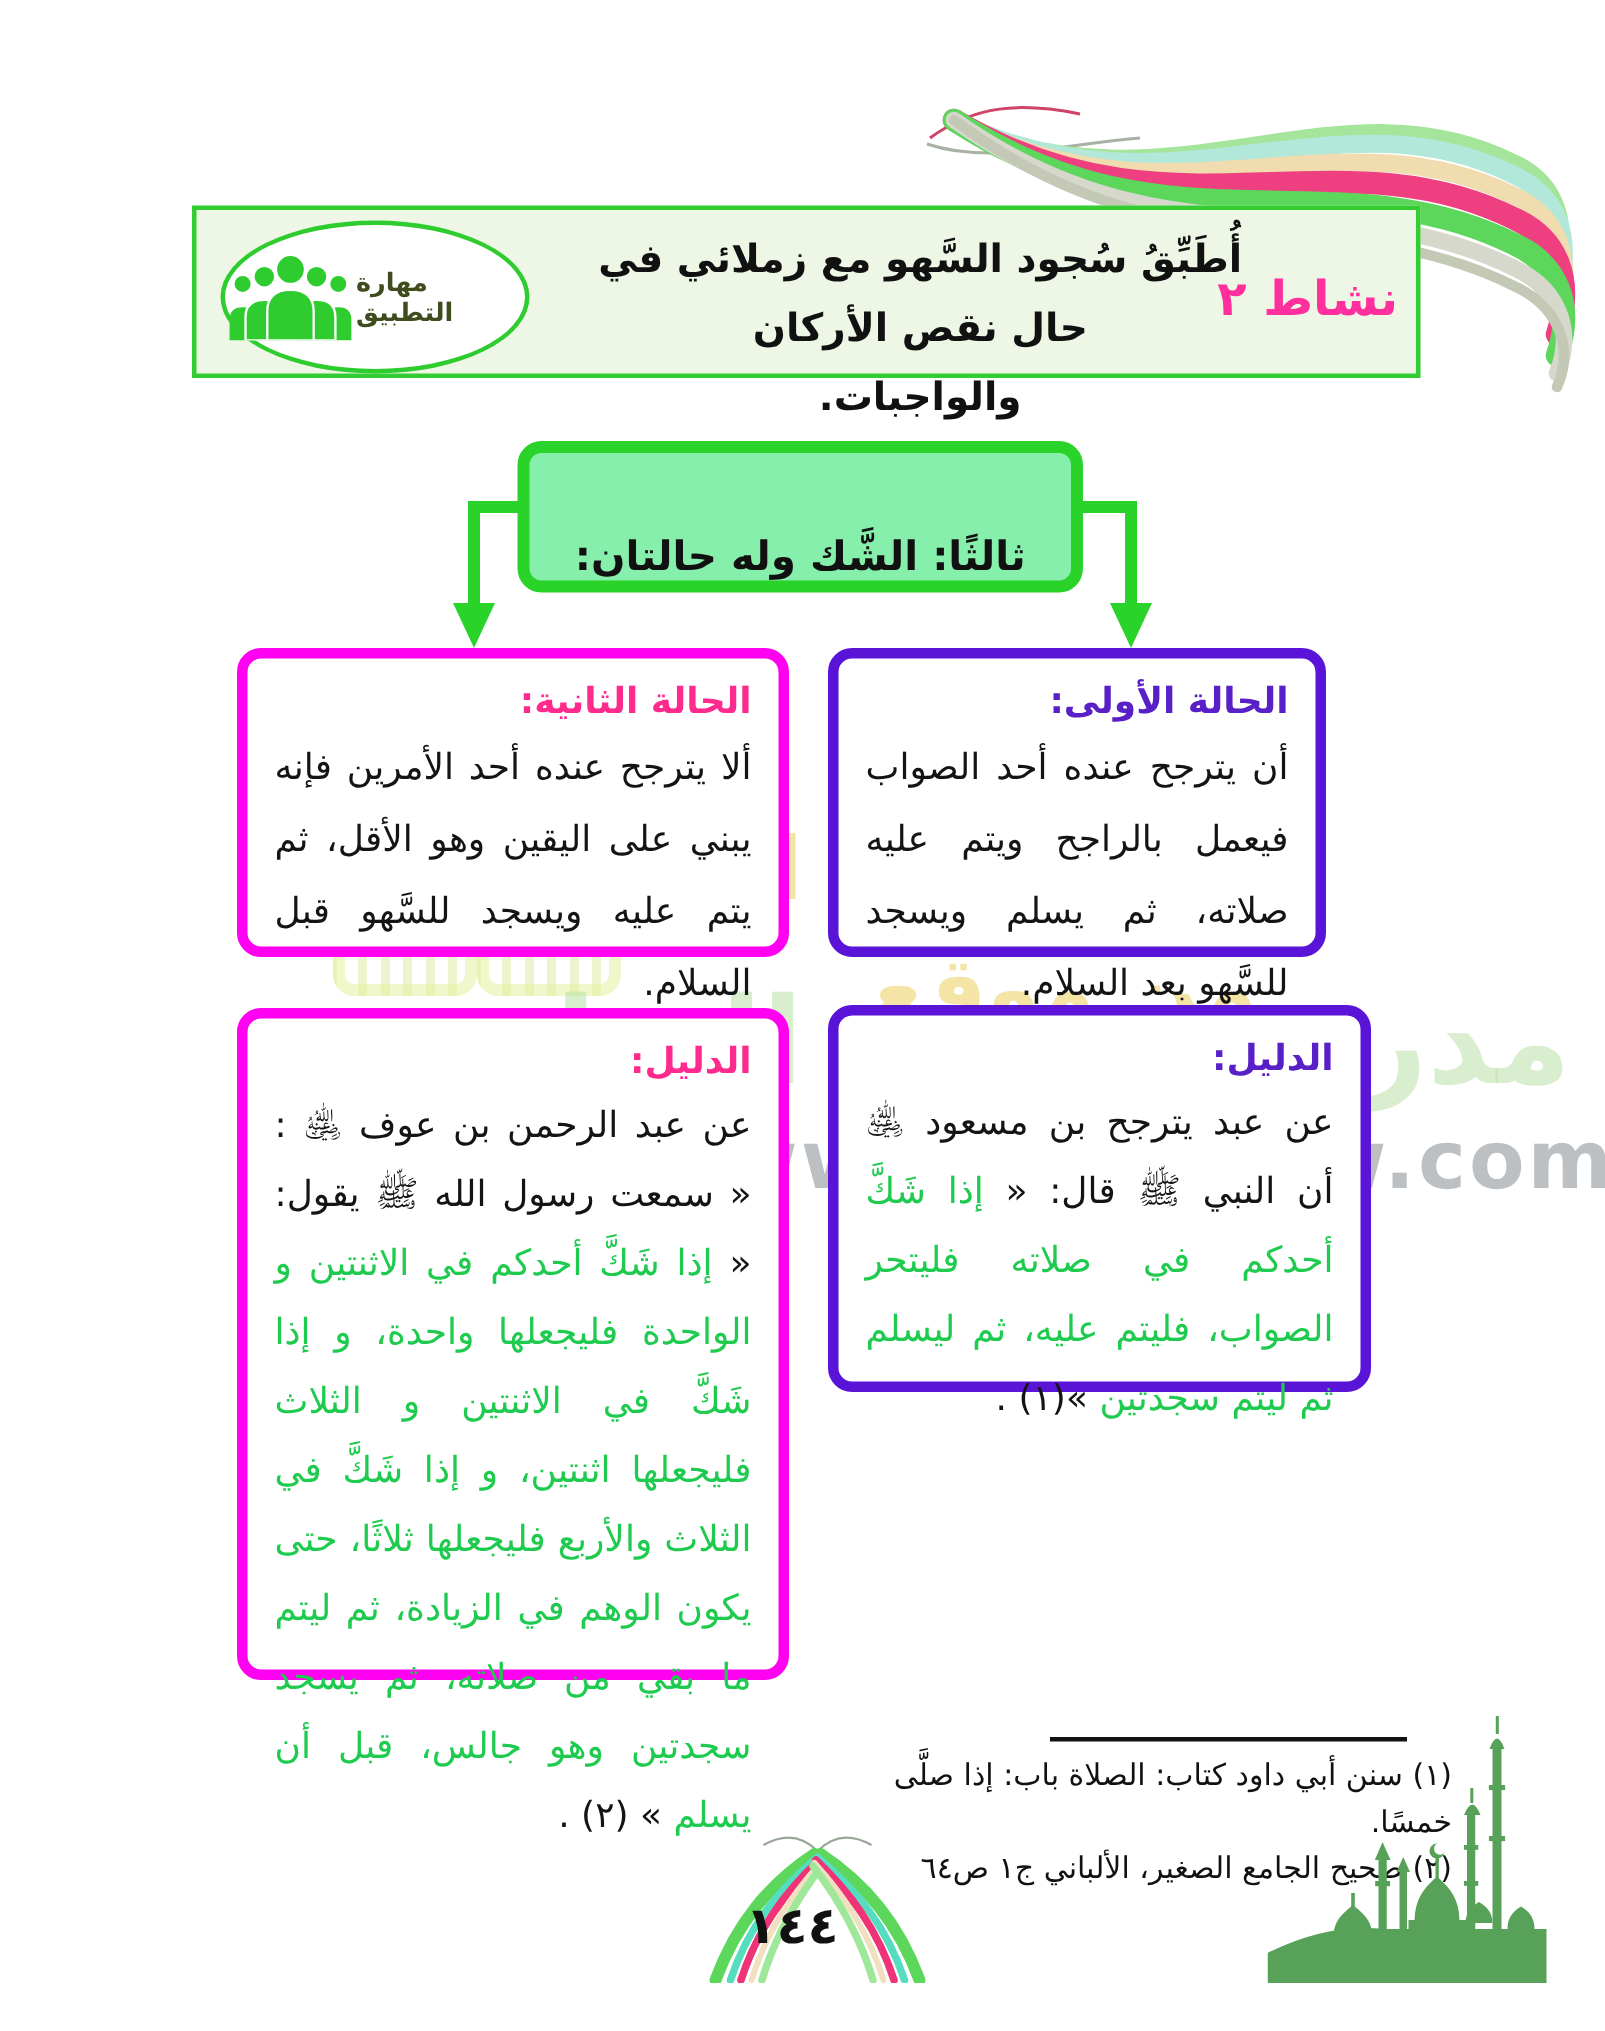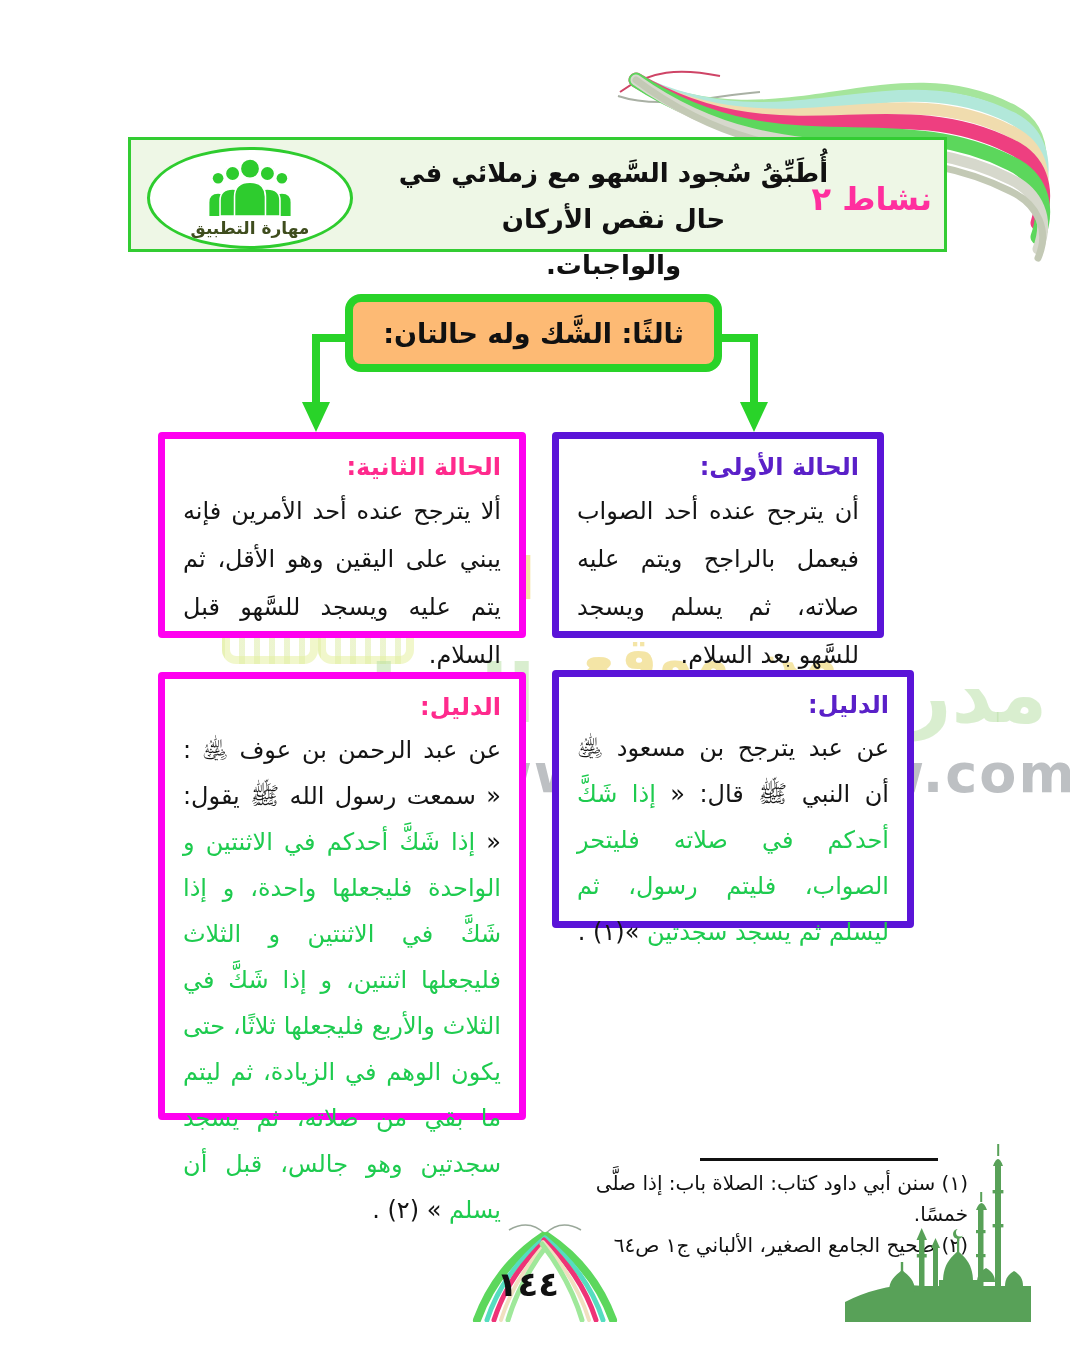--- a/index.html
+++ b/index.html
@@ -3,31 +3,31 @@
 <meta charset="utf-8">
 <style>
   html,body{margin:0;padding:0;background:#ffffff;}
   #page{position:relative;width:1070px;height:1354px;background:#ffffff;overflow:hidden;
         font-family:"DejaVu Sans",sans-serif;}
   .abs{position:absolute;}
   
   .activity-box{left:128px;top:137px;width:819px;height:115px;background:#eef7e6;
     border:3px solid #33cc33;box-sizing:border-box;}
   .skill-oval{left:16px;top:7px;width:200px;height:96px;border:3px solid #2ecc2e;border-radius:50%;
-    background:#ffffff;display:flex;flex-direction:column;align-items:center;justify-content:center;}
+    background:#ffffff;display:flex;flex-direction:row;align-items:center;justify-content:center;}
   .skill-label{font-size:17px;font-weight:bold;color:#3f4d1e;margin-top:2px;}
   .activity-label{right:12px;top:40px;color:#ff2f9e;font-size:32px;font-weight:bold;}
   .activity-text{right:88px;left:240px;top:10px;direction:rtl;text-align:center;
     font-size:26px;font-weight:bold;color:#111;line-height:46px;}
   
-  .flow-title-box{left:345px;top:294px;width:377px;height:78px;border:8px solid #29d329;
-    border-radius:16px;box-sizing:border-box;background:#fdba74;display:flex;align-items:center;
+  .flow-title-box{left:345px;top:294px;width:377px;height:101px;border:8px solid #29d329;
+    border-radius:16px;box-sizing:border-box;background:#86efac;display:flex;align-items:flex-end;
     justify-content:center;direction:rtl;font-size:27px;font-weight:bold;color:#111;}
   
-  .card{box-sizing:border-box;border-radius:4px;background:#fff;padding:10px 18px;direction:rtl;}
+  .card{box-sizing:border-box;border-radius:16px;background:#fff;padding:10px 18px;direction:rtl;}
   .card.magenta{border:7px solid #ff00f0;}
   .card.purple{border:7px solid #5a14d8;}
   .card-title{font-size:24px;font-weight:bold;margin:4px 0 6px 0;}
   .t-magenta{color:#ff2a8d;}
   .t-purple{color:#5a20c8;}
   .card-body{font-size:24px;color:#141414;text-align:justify;text-align-last:right;line-height:48px;margin:0;}
   .ev-body{line-height:46px;}
   .quote{color:#1ecb4f;}
   .case1{left:552px;top:432px;width:332px;height:206px;}
   .case2{left:158px;top:432px;width:368px;height:206px;}
@@ -121,21 +121,21 @@
   </div>
 
   <div class="abs card magenta case2">
     <div class="card-title t-magenta">الحالة الثانية:</div>
     <p class="card-body">ألا يترجح عنده أحد الأمرين فإنه يبني على اليقين وهو الأقل، ثم يتم عليه ويسجد للسَّهو قبل السلام.</p>
   </div>
 
   <div class="abs card purple ev1">
     <div class="card-title t-purple">الدليل:</div>
     <p class="card-body ev-body">
-      <span>عن عبد يترجح بن مسعود ﵁ أن النبي ﷺ قال: « </span><span class="quote">إذا شَكَّ أحدكم في صلاته فليتحر الصواب، فليتم رسول، ثم ليسلم ثم يسجد سجدتين</span><span> »(١) .</span>
+      <span>عن عبد يترجح بن مسعود ﵁ أن النبي ﷺ قال: « </span><span class="quote">إذا شَكَّ أحدكم في صلاته فليتحر الصواب، فليتم عليه، ثم ليسلم ثم ليتم سجدتين</span><span> »(١) .</span>
     </p>
   </div>
 
   <div class="abs card magenta ev2">
     <div class="card-title t-magenta">الدليل:</div>
     <p class="card-body ev-body">
       <span>عن عبد الرحمن بن عوف ﵁ : « سمعت رسول الله ﷺ يقول: « </span><span class="quote">إذا شَكَّ أحدكم في الاثنتين و الواحدة فليجعلها واحدة، و إذا شَكَّ في الاثنتين و الثلاث فليجعلها اثنتين، و إذا شَكَّ في الثلاث والأربع فليجعلها ثلاثًا، حتى يكون الوهم في الزيادة، ثم ليتم ما بقي من صلاته، ثم يسجد سجدتين وهو جالس، قبل أن يسلم</span><span> » (٢) .</span>
     </p>
   </div>
 

